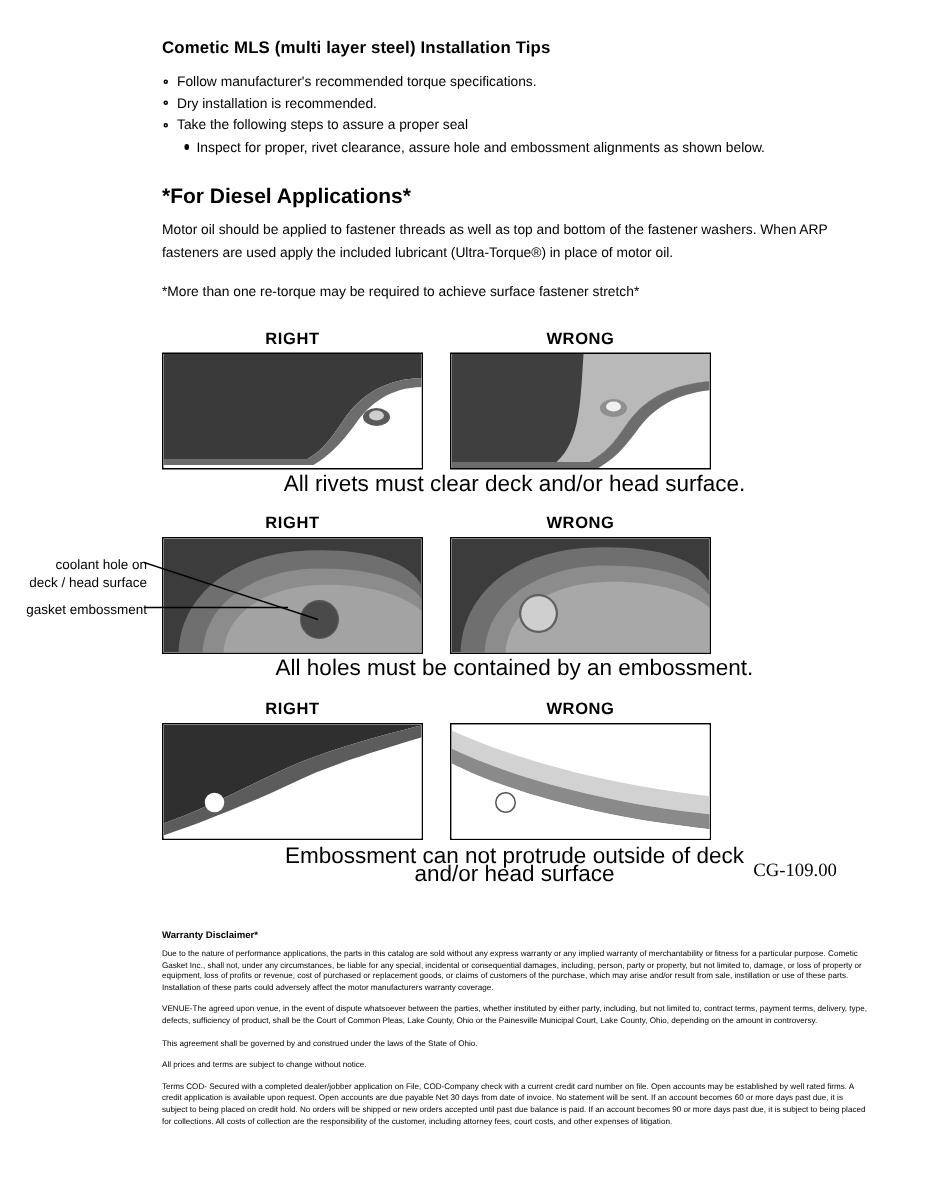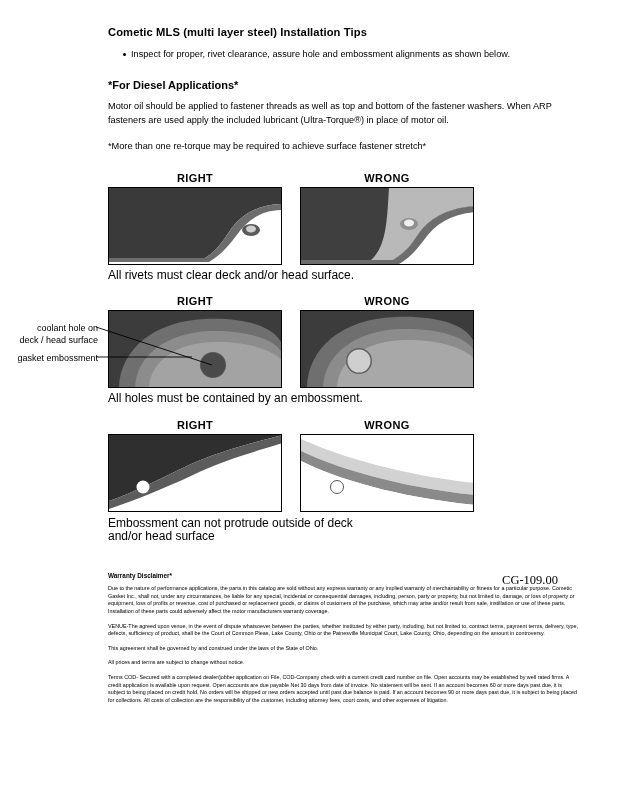--- a/index.html
+++ b/index.html
@@ -68,21 +68,21 @@
     position: absolute;
     left: 1px;
     top: 5.5px;
     width: 3.4px;
     height: 3.4px;
     background: #000;
     border-radius: 50%;
   }
 
   h2.section {
-    font-size: 11px;
+    font-size: 14px;
     font-weight: bold;
     margin: 17px 0 8px 68px;
   }
   p.body {
     font-size: 9.2px;
     line-height: 14.4px;
     margin: 0 0 12px 68px;
     max-width: 470px;
   }
   p.body.last { margin-bottom: 0; }
@@ -107,23 +107,24 @@
   .fig-box {
     width: 174px;
     height: 78px;
     border: 1px solid #000;
     position: relative;
     overflow: hidden;
     background: #ffffff;
     box-sizing: border-box;
   }
   .caption {
-    font-size: 12px;
+    font-size: 15px;
     margin: 4px 0 0 0;
     line-height: 12.6px;
+    text-align: center;
   }
   .caption.wide { margin-top: 5px; }
 
   
   .annot {
     position: absolute;
     font-size: 9px;
     text-align: right;
     line-height: 11.5px;
   }
@@ -154,20 +155,25 @@
     font-family: Liberation Serif, serif;
   }
 </style>
 </head>
 <body>
 
 <div class="page">
 
   <h1 class="title">Cometic MLS (multi layer steel) Installation Tips</h1>
 
+  <ul class="bullets">
+    <li>Follow manufacturer's recommended torque specifications.</li>
+    <li>Dry installation is recommended.</li>
+    <li>Take the following steps to assure a proper seal</li>
+  </ul>
   <ul class="subbullets" style="margin-left:68px;">
     <li>Inspect for proper, rivet clearance, assure hole and embossment alignments as shown below.</li>
   </ul>
 
   <h2 class="section">*For Diesel Applications*</h2>
   <p class="body">Motor oil should be applied to fastener threads as well as top and bottom of the fastener washers. When ARP fasteners are used apply the included lubricant (Ultra-Torque®) in place of motor oil.</p>
   <p class="body last">*More than one re-torque may be required to achieve surface fastener stretch*</p>
 
   <div class="figures">
 

